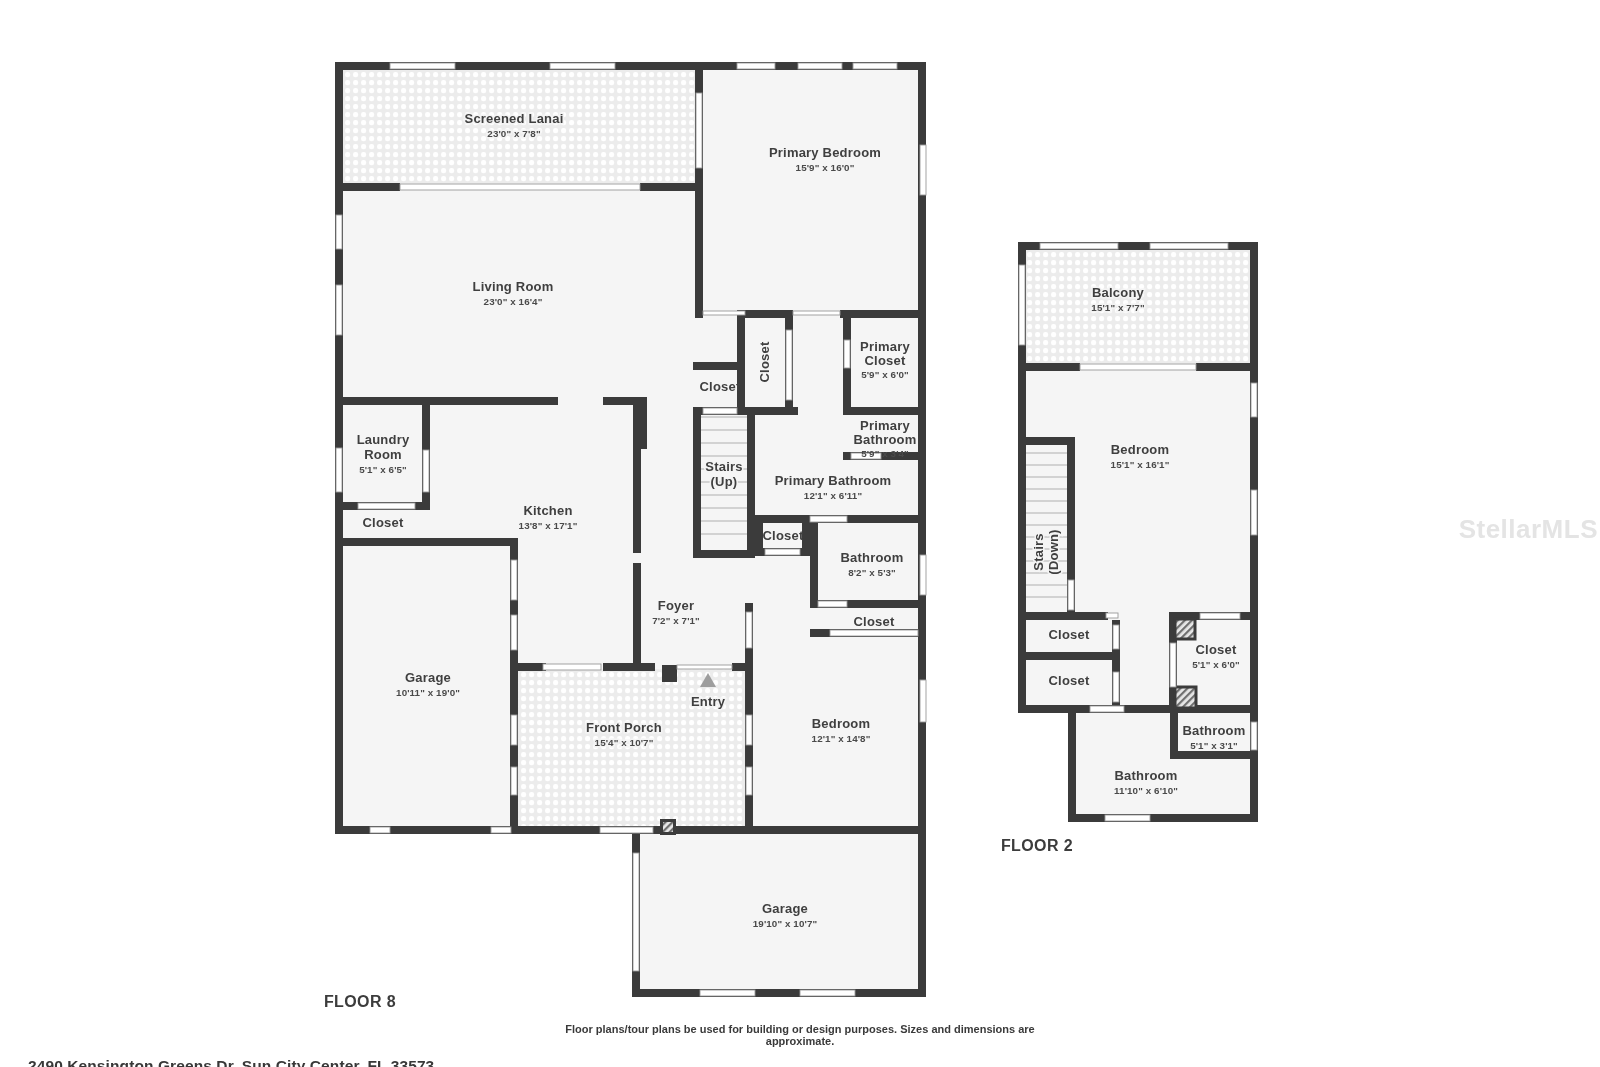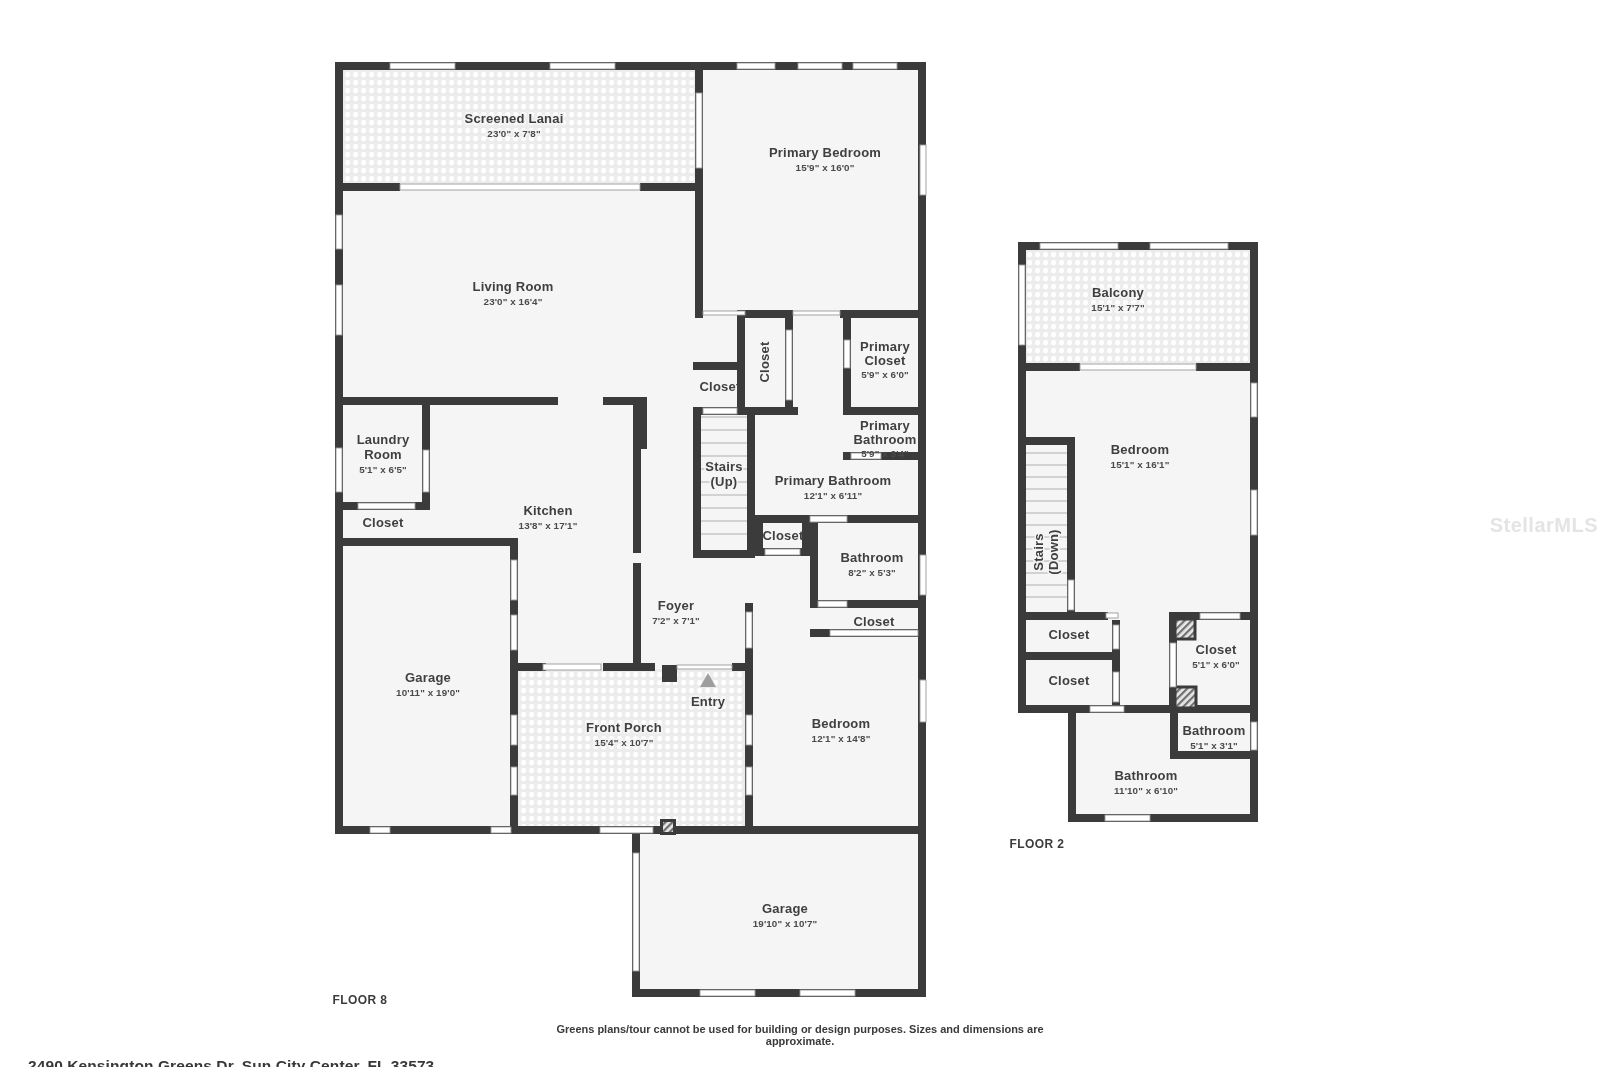--- a/index.html
+++ b/index.html
@@ -13,32 +13,32 @@
     font-weight:700;fill:#3f3f3f;text-anchor:middle;
   }
   text.nm{font-size:13px;letter-spacing:.2px;}
   text.dm{font-size:9.8px;fill:#4a4a4a;letter-spacing:.1px;}
   text.halo{paint-order:stroke;stroke:#f4f4f4;stroke-width:3px;}
   .walls rect{fill:#3b3b3b;}
   .open rect{fill:#ffffff;stroke:#9a9a9a;stroke-width:.9;}
   .treads line{stroke:#c6c6c6;stroke-width:1.4;}
   .caption{
     position:absolute;font-weight:700;color:#3c3c3c;
-    font-size:12px;letter-spacing:.4px;text-align:center;
+    font-size:16px;letter-spacing:.4px;text-align:center;
   }
   #address{
     position:absolute;left:28px;top:1057px;font-weight:700;
     font-size:15.5px;color:#383838;letter-spacing:.1px;
   }
   #disclaimer{
     position:absolute;left:540px;top:1023px;width:520px;text-align:center;
     font-weight:700;font-size:11px;color:#3a3a3a;
   }
   #watermark{
-    position:absolute;right:2px;top:514px;font-weight:700;font-size:20px;
+    position:absolute;right:2px;top:514px;font-weight:700;font-size:26px;
     color:#e4e4e4;letter-spacing:.5px;
   }
 </style>
 </head>
 <body>
 
 <svg class="plan" style="left:328px;top:55px" width="612" height="950" viewBox="0 0 612 950">
   <defs>
     <pattern id="dots" width="8" height="8" patternUnits="userSpaceOnUse">
       <rect width="8" height="8" fill="#ececec"></rect>
@@ -304,14 +304,14 @@
     <text class="nm" x="204" y="500">Bathroom</text>
     <text class="dm" x="204" y="514">5'1" x 3'1"</text>
     <text class="nm" x="136" y="545">Bathroom</text>
     <text class="dm" x="136" y="559">11'10" x 6'10"</text>
   </g>
 </svg>
 
 <div class="caption" style="left:310px;top:993px;width:100px">FLOOR 8</div>
 <div class="caption" style="left:994px;top:837px;width:86px">FLOOR 2</div>
 <div id="address">2490 Kensington Greens Dr, Sun City Center, FL 33573</div>
-<div id="disclaimer">Greens plans/tour cannot be used for building or design purposes. Sizes and dimensions are approximate.</div>
+<div id="disclaimer">Floor plans/tour plans be used for building or design purposes. Sizes and dimensions are approximate.</div>
 <div id="watermark">StellarMLS</div>
 
 </body></html>

